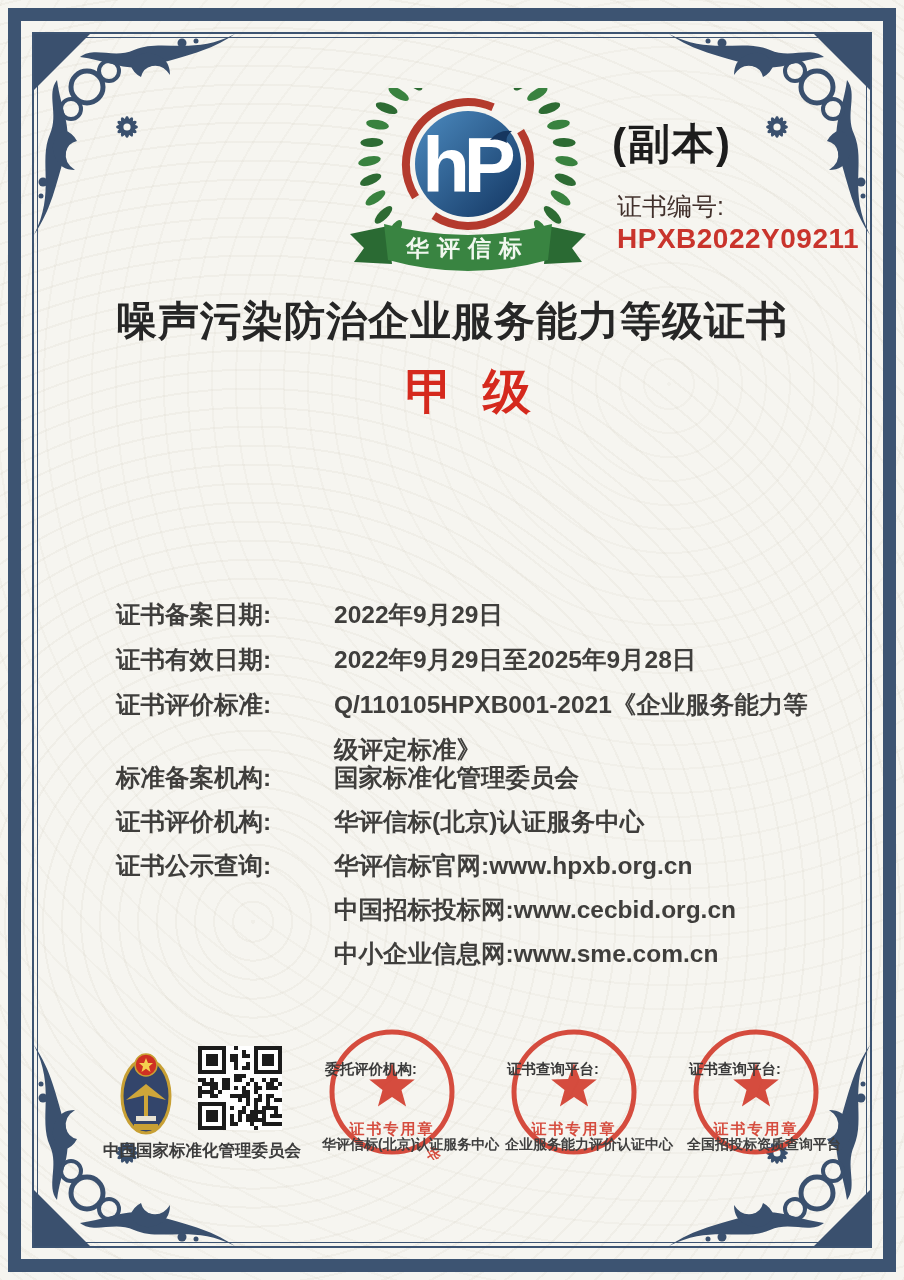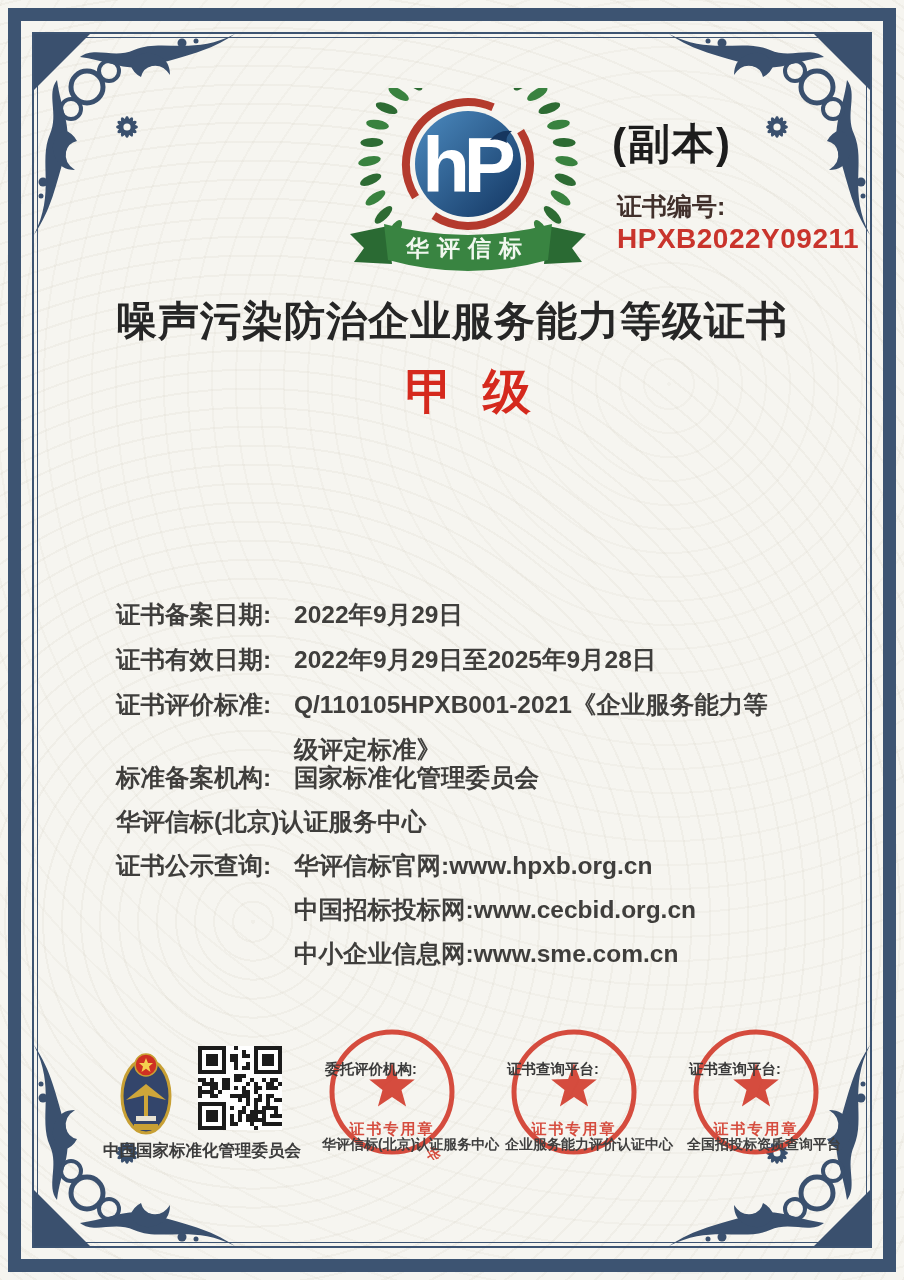--- a/index.html
+++ b/index.html
@@ -13,34 +13,34 @@
       #f6f5f0;
   }
   
   .frame-band{position:absolute;inset:8px;border:13px solid #3d5472;pointer-events:none;}
   .frame-line1{position:absolute;inset:32px;border:2px solid #3d5472;pointer-events:none;}
   .frame-line2{position:absolute;inset:37px;border:1px solid #3d5472;pointer-events:none;}
   .flourish-layer{position:absolute;inset:0;pointer-events:none;}
   
   .logo-wrap{position:absolute;left:330px;top:88px;width:276px;height:192px;}
   .copy-label{position:absolute;left:612px;top:116px;font-size:42px;font-weight:700;color:#1d1d1d;letter-spacing:2px;}
-  .certno-label{position:absolute;left:617px;top:190px;font-size:25px;font-weight:700;color:#41302b;}
+  .certno-label{position:absolute;left:617px;top:190px;font-size:25px;font-weight:400;color:#41302b;}
   .certno-value{position:absolute;left:617px;top:223px;font-size:28px;font-weight:700;color:#c9342c;letter-spacing:.5px;}
   
   .cert-title{position:absolute;left:0;top:294px;width:100%;text-align:center;
     font-size:41px;font-weight:900;color:#262626;letter-spacing:1px;}
   .cert-grade{position:absolute;left:0;top:360px;width:100%;text-align:center;
     font-size:48px;font-weight:900;color:#d5291d;letter-spacing:8px;margin-left:20px;}
   
   .info{position:absolute;left:116px;color:#3f3e3c;font-weight:700;}
   .block1{top:446px;font-size:24.5px;line-height:34px;}
   .block1 .val{margin-left:10px;}
   .block2{top:592px;font-size:24.5px;line-height:45px;}
   .block3{top:756px;font-size:24.5px;line-height:44px;}
-  .frow{display:flex;}
+  .frow{display:flex;gap:40px;}
   .frow .lbl{flex:none;width:178px;white-space:nowrap;}
   .frow .vcol{white-space:nowrap;}
   .row{white-space:nowrap;}
   
   .emblem{position:absolute;left:114px;top:1048px;}
   .qr{position:absolute;left:198px;top:1046px;}
   .org-caption{position:absolute;left:94px;top:1140px;width:216px;text-align:center;
     font-size:16.5px;font-weight:600;color:#3c3c3c;}
   .seal{position:absolute;top:1024px;opacity:.9;}
   .seal.s0{left:324px;} .seal.s1{left:506px;} .seal.s2{left:688px;}
@@ -161,20 +161,21 @@
         </span>
     </div>
   </div>
 
   <div class="info block3">
     <div class="frow">
         <span class="lbl">标准备案机构:</span>
         <span class="vcol">国家标准化管理委员会</span>
       </div>
     <div class="frow">
+        <span class="lbl">证书评价机构:</span>
         <span class="vcol">华评信标(北京)认证服务中心</span>
       </div>
     <div class="frow">
         <span class="lbl">证书公示查询:</span>
         <span class="vcol">华评信标官网:www.hpxb.org.cn</span>
       </div>
     <div class="frow">
         <span class="lbl"></span>
         <span class="vcol">中国招标投标网:www.cecbid.org.cn</span>
       </div>

